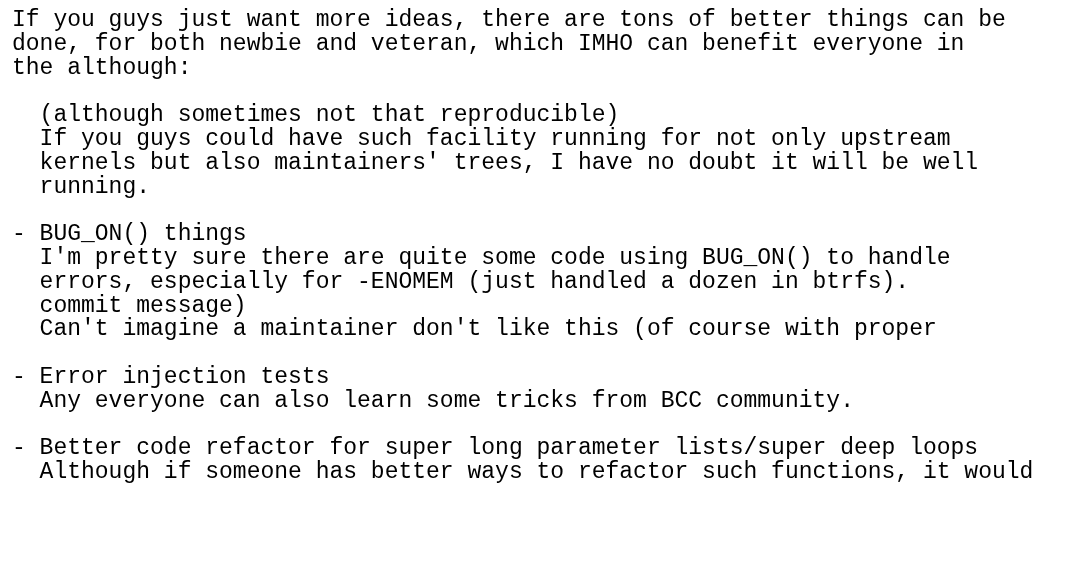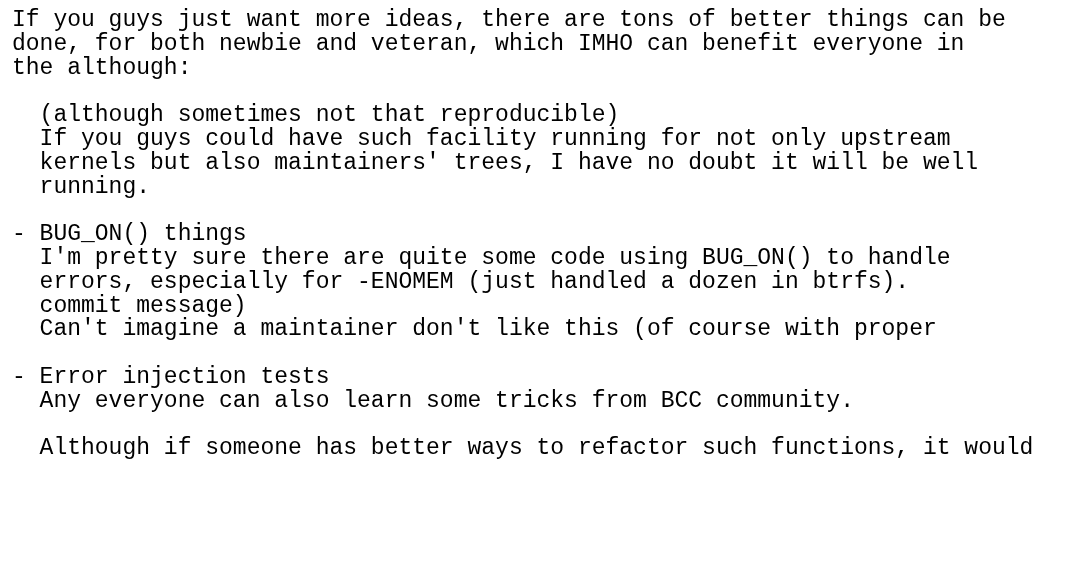--- a/index.html
+++ b/index.html
@@ -47,14 +47,15 @@
     <div class="text-line blank"></div>
     <div class="text-line">- BUG_ON() things</div>
     <div class="text-line">  I'm pretty sure there are quite some code using BUG_ON() to handle</div>
     <div class="text-line">  errors, especially for -ENOMEM (just handled a dozen in btrfs).</div>
     <div class="text-line">  commit message)</div>
     <div class="text-line">  Can't imagine a maintainer don't like this (of course with proper</div>
     <div class="text-line blank"></div>
     <div class="text-line">- Error injection tests</div>
     <div class="text-line">  Any everyone can also learn some tricks from BCC community.</div>
     <div class="text-line blank"></div>
+    <div class="text-line">- Better code refactor for super long parameter lists/super deep loops</div>
     <div class="text-line">  Although if someone has better ways to refactor such functions, it would</div>
   </div>
 
 </body></html>

